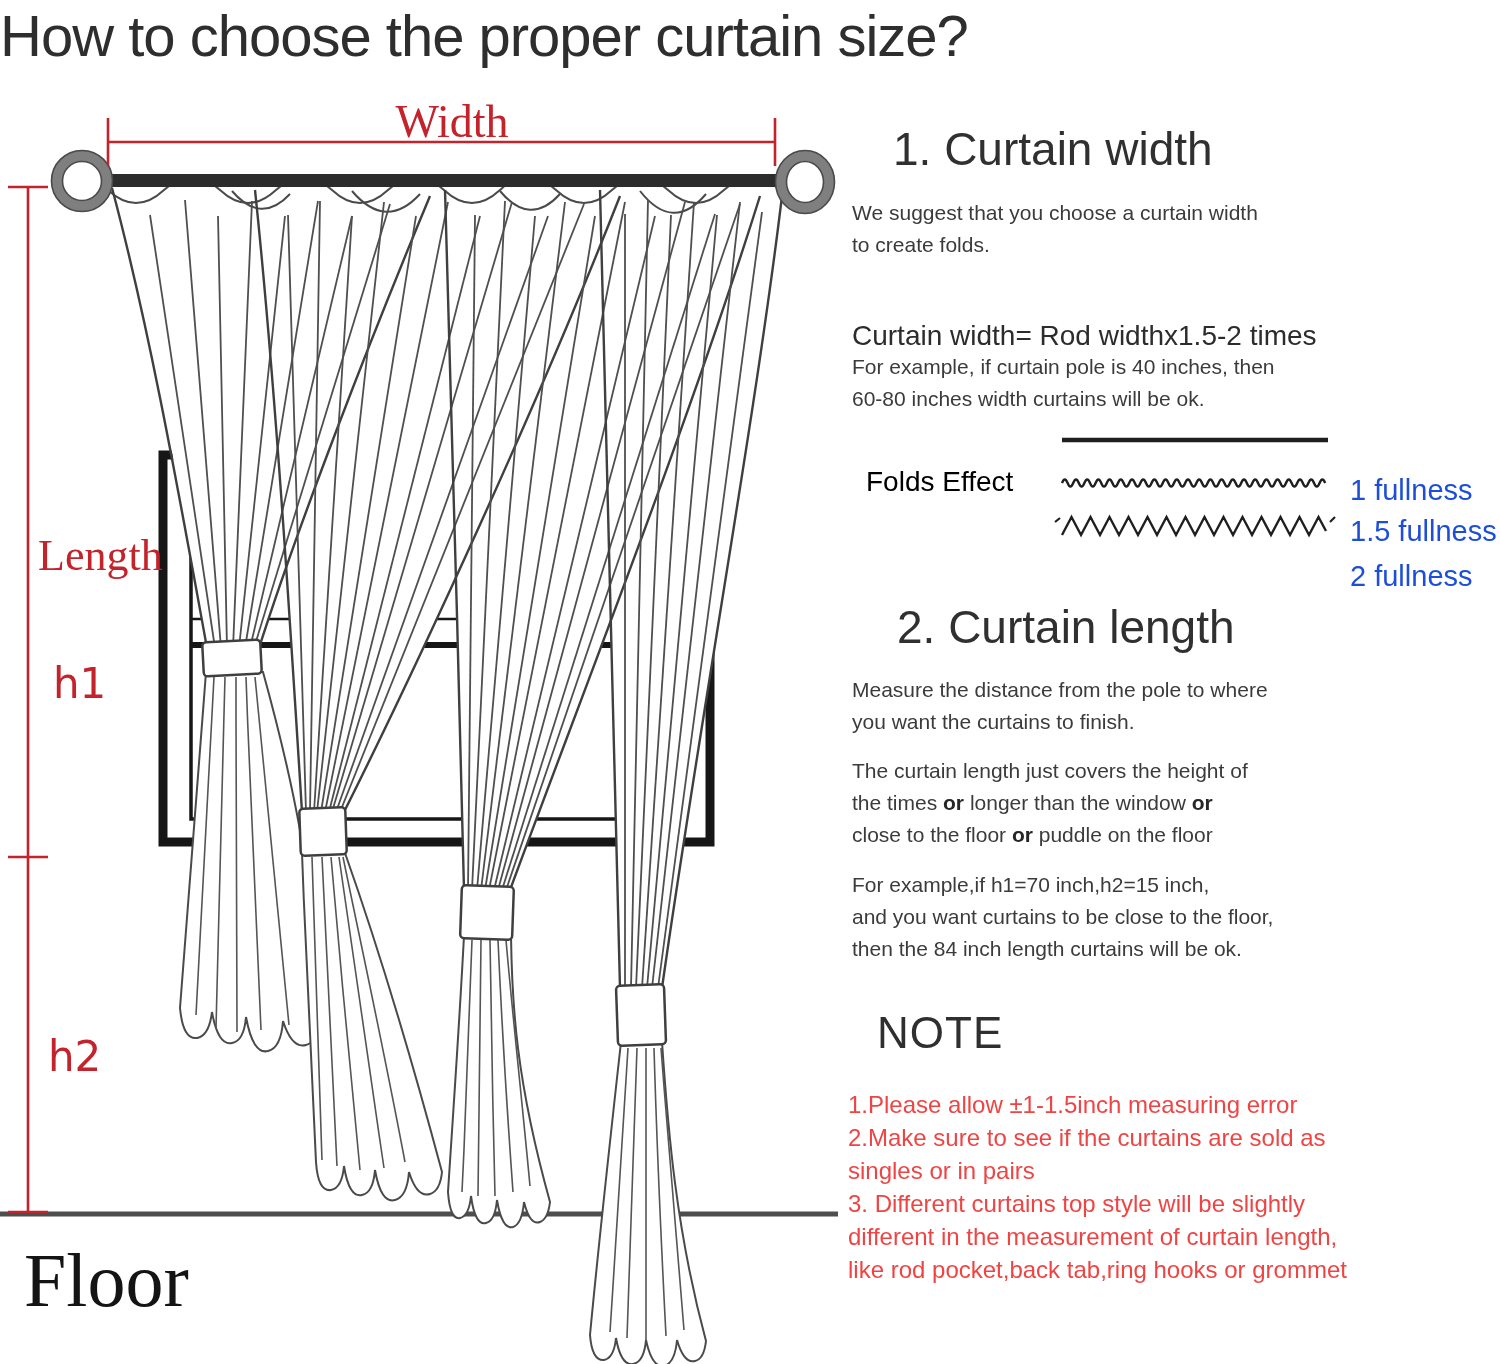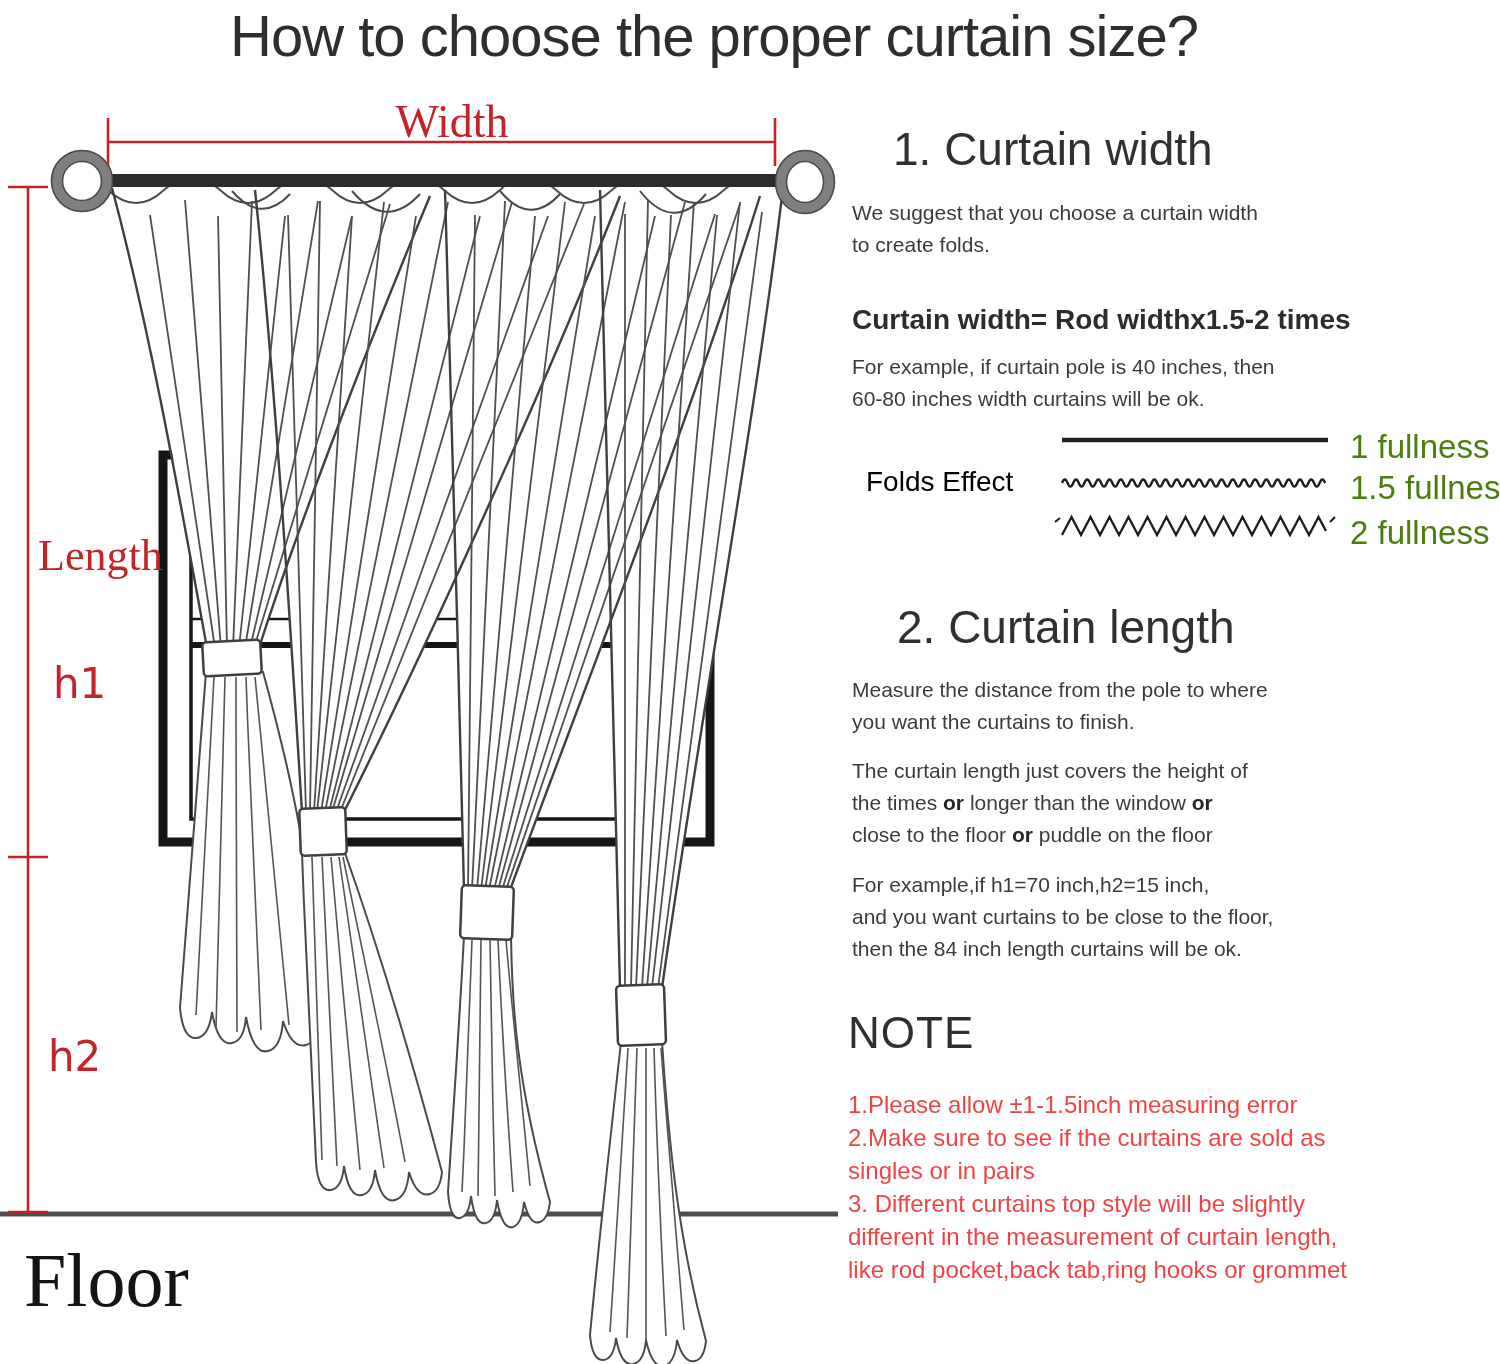--- a/index.html
+++ b/index.html
@@ -1,28 +1,28 @@
 <!DOCTYPE html>
 <html><head>
 <meta charset="utf-8">
 <style>
   html,body{margin:0;padding:0;background:#ffffff;}
   body{position:relative;width:1500px;height:1364px;overflow:hidden;
        font-family:"Liberation Sans",sans-serif;color:#3b3b3b;}
   .abs{position:absolute;}
-  #title{top:2px;left:0;width:1198px;text-align:right;font-size:58px;
+  #title{top:2px;left:0;width:1198px;text-align:left;font-size:58px;
          letter-spacing:-1px;color:#2e2e2e;white-space:nowrap;}
   .sec-heading{font-size:46px;color:#303030;white-space:nowrap;}
   .body-text{font-size:21px;line-height:32px;color:#3b3b3b;white-space:nowrap;}
   .body-text b{color:#262626;text-align:center;}
-  .formula{font-size:28px;font-weight:bold;color:#2c2c2c;white-space:nowrap;}
+  .formula{font-size:28px;font-weight:normal;color:#2c2c2c;white-space:nowrap;margin-top:16px;}
   .note-lines{font-size:24px;line-height:33px;color:#ef4444;white-space:nowrap;}
   .folds-label{font-size:28px;color:#000000;}
-  .fullness-label{font-size:33px;color:#4d7c0f;white-space:nowrap;}
-  #note-heading{font-size:44px;color:#2f2f2f;letter-spacing:1px;}
+  .fullness-label{font-size:29px;color:#1d4ed8;white-space:nowrap;margin-top:46px;}
+  #note-heading{font-size:44px;color:#2f2f2f;letter-spacing:1px;margin-left:29px;}
   svg text{user-select:none;}
   .red-serif{font-family:"Liberation Serif",serif;fill:#c3232b;}
   .red-sans{font-family:"DejaVu Sans",sans-serif;fill:#c3232b;}
   .floor-serif{font-family:"Liberation Serif",serif;fill:#141414;}
 </style>
 </head>
 <body>
 
 <svg class="abs" style="left:0;top:0" width="1500" height="1364" viewBox="0 0 1500 1364">
 

